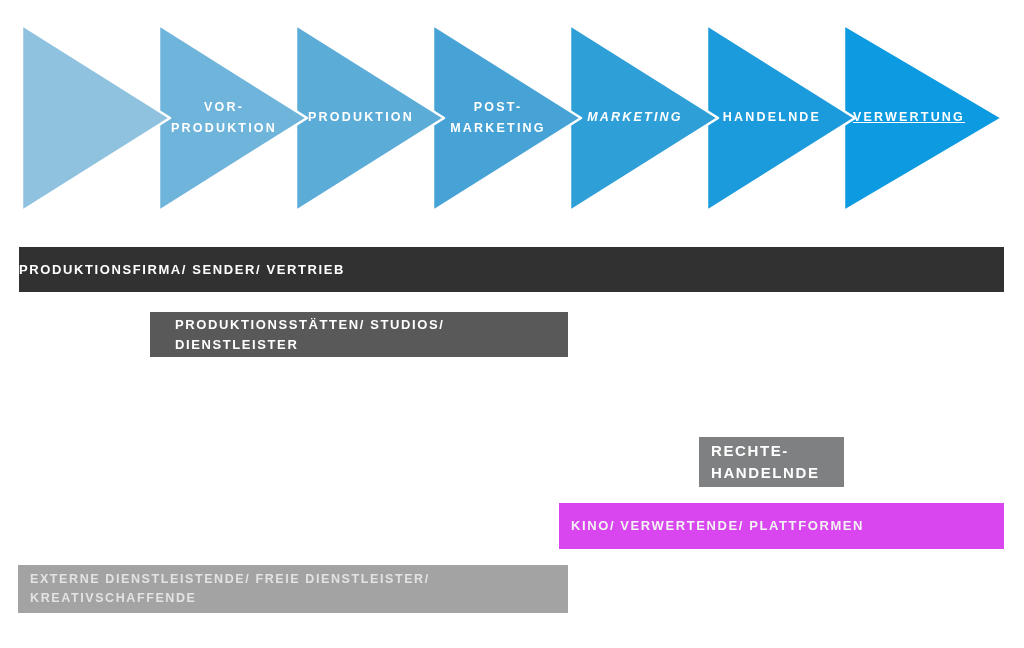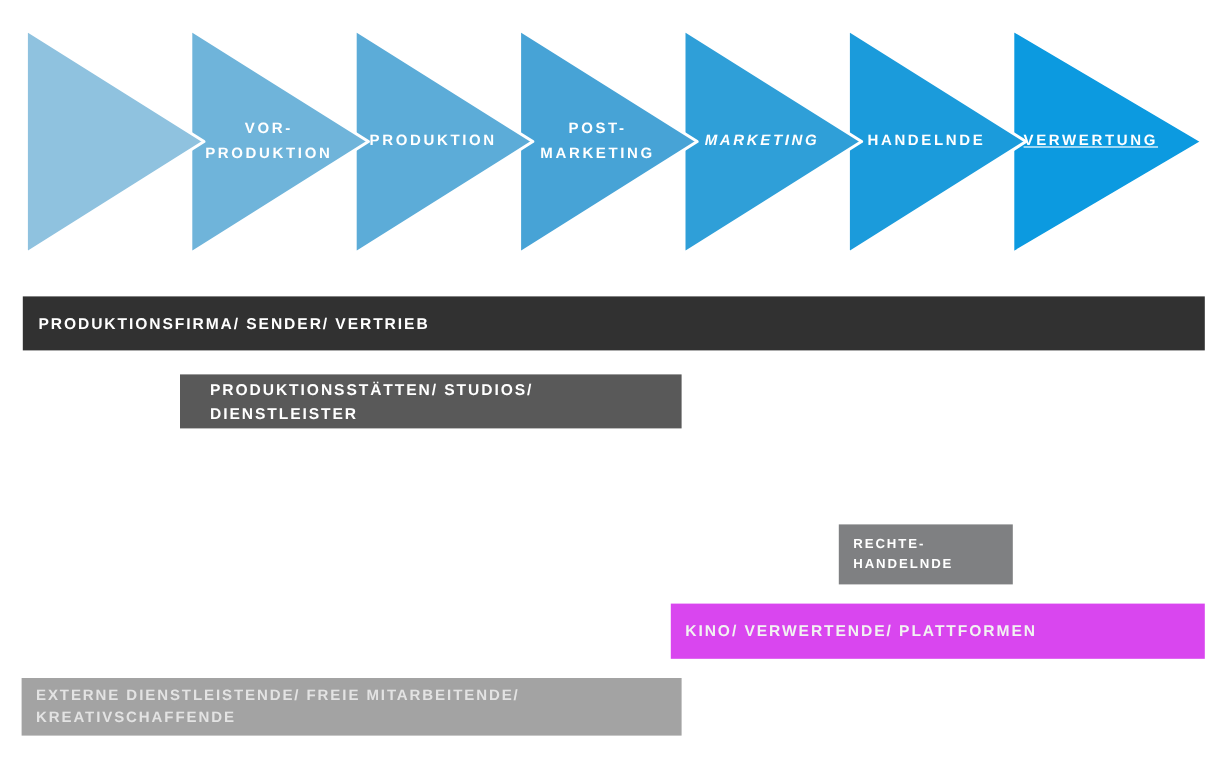--- a/index.html
+++ b/index.html
@@ -36,24 +36,24 @@
     position: absolute;
     box-sizing: border-box;
     display: flex; align-items: center;
     color: #ffffff;
     font-weight: bold;
     font-size: 13px;
     letter-spacing: 1.6px;
     line-height: 1.5;
     white-space: pre-line;
   }
-  .band1 { left: 19px;  top: 247px; width: 985px; height: 45px; padding-left: 13px; }
+  .band1 { left: 19px;  top: 247px; width: 985px; height: 45px; padding-left: 0; }
   .band2 { left: 150px; top: 312px; width: 418px; height: 45px; padding-left: 25px;  }
   .band3 { left: 552px; top: 375px; width: 153px; height: 47px; padding-left: 7px;  }
-  .band4 { left: 699px; top: 437px; width: 145px; height: 50px; padding-left: 12px; font-size: 11px; }
+  .band4 { left: 699px; top: 437px; width: 145px; height: 50px; padding-left: 12px; font-size: 15px; }
   .band5 { left: 559px; top: 503px; width: 445px; height: 46px; padding-left: 12px; }
   .band6 { left: 18px;  top: 565px; width: 550px; height: 48px; padding-left: 12px; font-size: 12.5px; }
 </style>
 </head>
 <body>
 
 <div class="canvas" style="background: rgb(255, 255, 255);">
 
   <svg class="arrows-svg" width="1024" height="236" viewBox="0 0 1024 236">
     <polygon points="844,25 1002,118 844,211" stroke-width="2.5" stroke-linejoin="round" stroke="#FFFFFF" fill="#0C9AE0"></polygon>
@@ -72,16 +72,16 @@
 MARKETING</div>
   <div class="stage-label s5">MARKETING</div>
   <div class="stage-label s6">HANDELNDE</div>
   <div class="stage-label s7">VERWERTUNG</div>
 
   <div class="band band1" style="background: rgb(49, 49, 49); color: rgb(255, 255, 255);">PRODUKTIONSFIRMA/ SENDER/ VERTRIEB</div>
   <div class="band band2" style="background: rgb(89, 89, 89); color: rgb(255, 255, 255);">PRODUKTIONSSTÄTTEN/ STUDIOS/ DIENSTLEISTER</div>
   <div class="band band4" style="background: rgb(127, 128, 130); color: rgb(255, 255, 255);">RECHTE-
 HANDELNDE</div>
   <div class="band band5" style="background: #d946ef; color: rgb(242, 242, 242);">KINO/ VERWERTENDE/ PLATTFORMEN</div>
-  <div class="band band6" style="background: rgb(163, 163, 163); color: rgb(227, 227, 227);">EXTERNE DIENSTLEISTENDE/ FREIE MITARBEITENDE/
+  <div class="band band6" style="background: rgb(163, 163, 163); color: rgb(227, 227, 227);">EXTERNE DIENSTLEISTENDE/ FREIE DIENSTLEISTER/
 KREATIVSCHAFFENDE</div>
 
 </div>
 
 </body></html>

